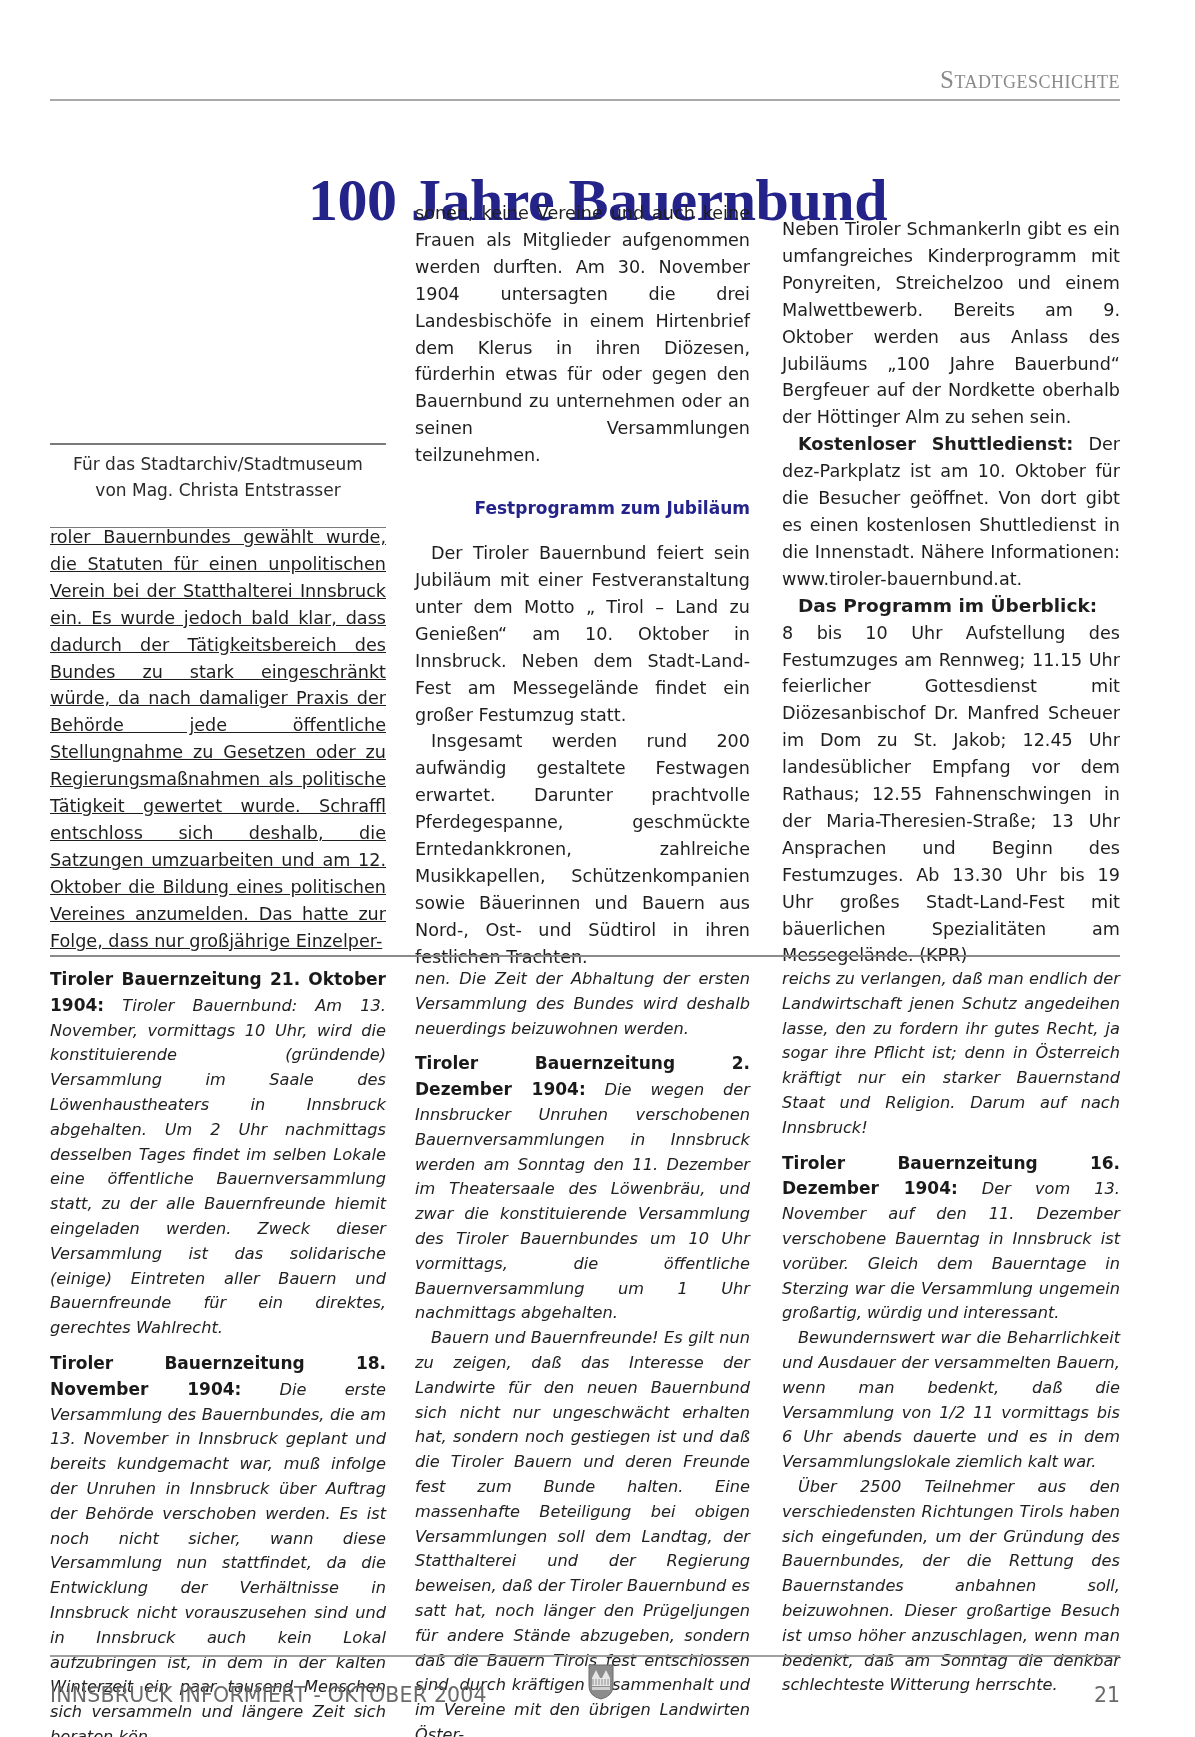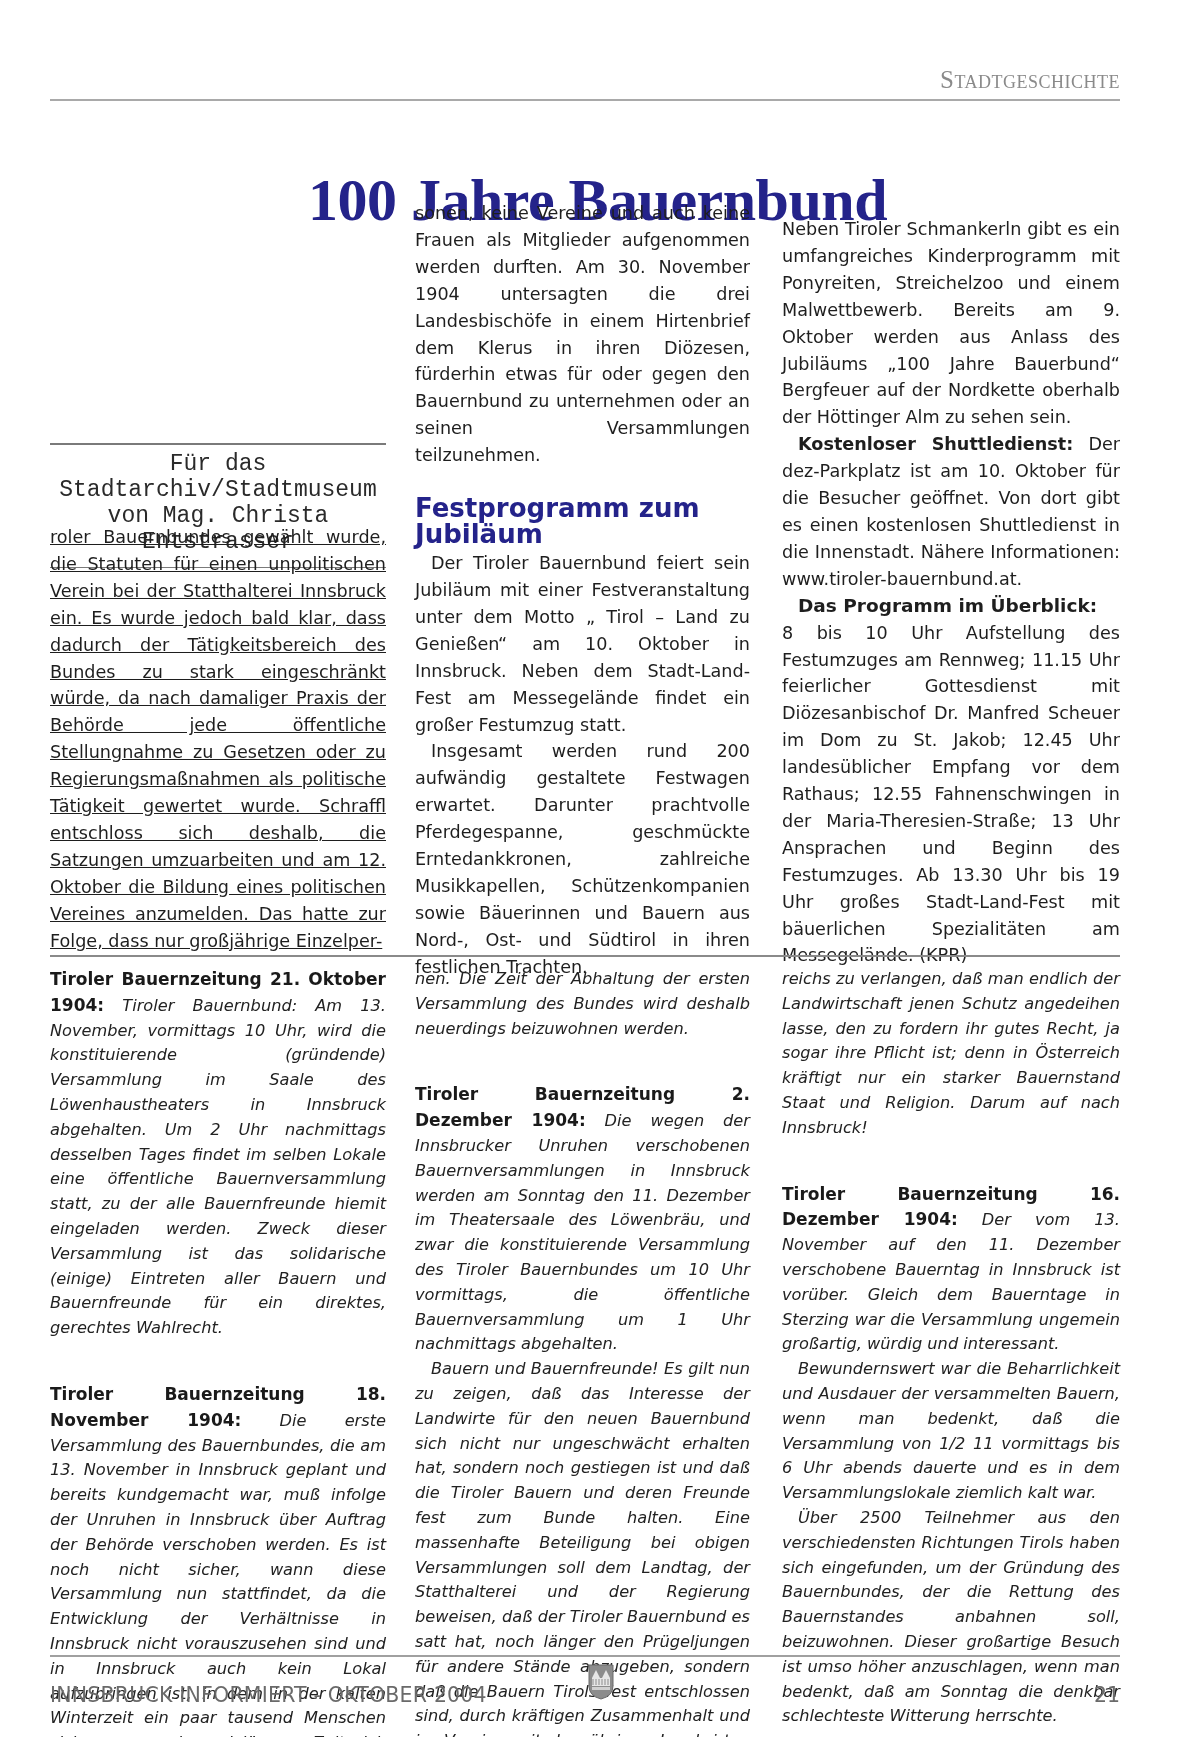--- a/index.html
+++ b/index.html
@@ -18,31 +18,31 @@
   .col { position: absolute; font-size: 17.6px; line-height: 26.9px; text-align: justify; }
   .col p { margin: 0; }
   .indent { text-indent: 16px; }
   .lead { font-weight: bold; font-size: 18px; }
   .c1 { left: 50px; width: 336px; }
   .c2 { left: 415px; width: 335px; }
   .c3 { left: 782px; width: 338px; }
 
   .byline { position: absolute; left: 50px; width: 336px; top: 443px; }
   .byline .rule { height: 1.5px; background: #7a7a7a; }
-  .byline .txt { text-align: center; font-size: 23px; line-height: 26px; padding: 6px 0 12px 0; color: #2a2a2a; font-family: Liberation Mono, monospace; }
+  .byline .txt { text-align: center; font-size: 17px; line-height: 26px; padding: 6px 0 24px 0; color: #2a2a2a; }
 
-  .sub-head { text-align: left; font-weight: bold; color: #24238a; font-size: 26px; line-height: 26px;
-              margin: 26px 0 3px 0; }
+  .sub-head { text-align: right; font-weight: bold; color: #24238a; font-size: 17px; line-height: 26px;
+              margin: 26px 0 19px 0; }
 
   .mid-rule { position: absolute; left: 50px; right: 75px; top: 955px; height: 2px; background: #8a8a8a; }
 
   .q { position: absolute; font-size: 16.2px; line-height: 24.8px; text-align: justify; font-style: italic; color: #222; }
   .q p { margin: 0; }
   .q .src { font-style: normal; font-weight: bold; font-size: 17px; color: #1a1a1a; }
-  .q .gap { margin-top: 41px; }
+  .q .gap { margin-top: 10px; }
   .q1 { left: 50px; width: 336px; top: 967px; }
   .q2 { left: 415px; width: 335px; top: 967px; }
   .q3 { left: 782px; width: 338px; top: 967px; }
 
   .bottom-rule { position: absolute; left: 50px; right: 75px; top: 1655px; height: 2px; background: #a0a0a0; }
   .footer-left { position: absolute; left: 50px; top: 1683px; font-size: 20.5px; color: #6a6a6a; letter-spacing: 0.2px; }
   .footer-num { position: absolute; right: 75px; top: 1683px; font-size: 20.5px; color: #6a6a6a; }
   .crest { position: absolute; left: 588px; top: 1664px; width: 26px; height: 36px; }
 </style>
 </head>

